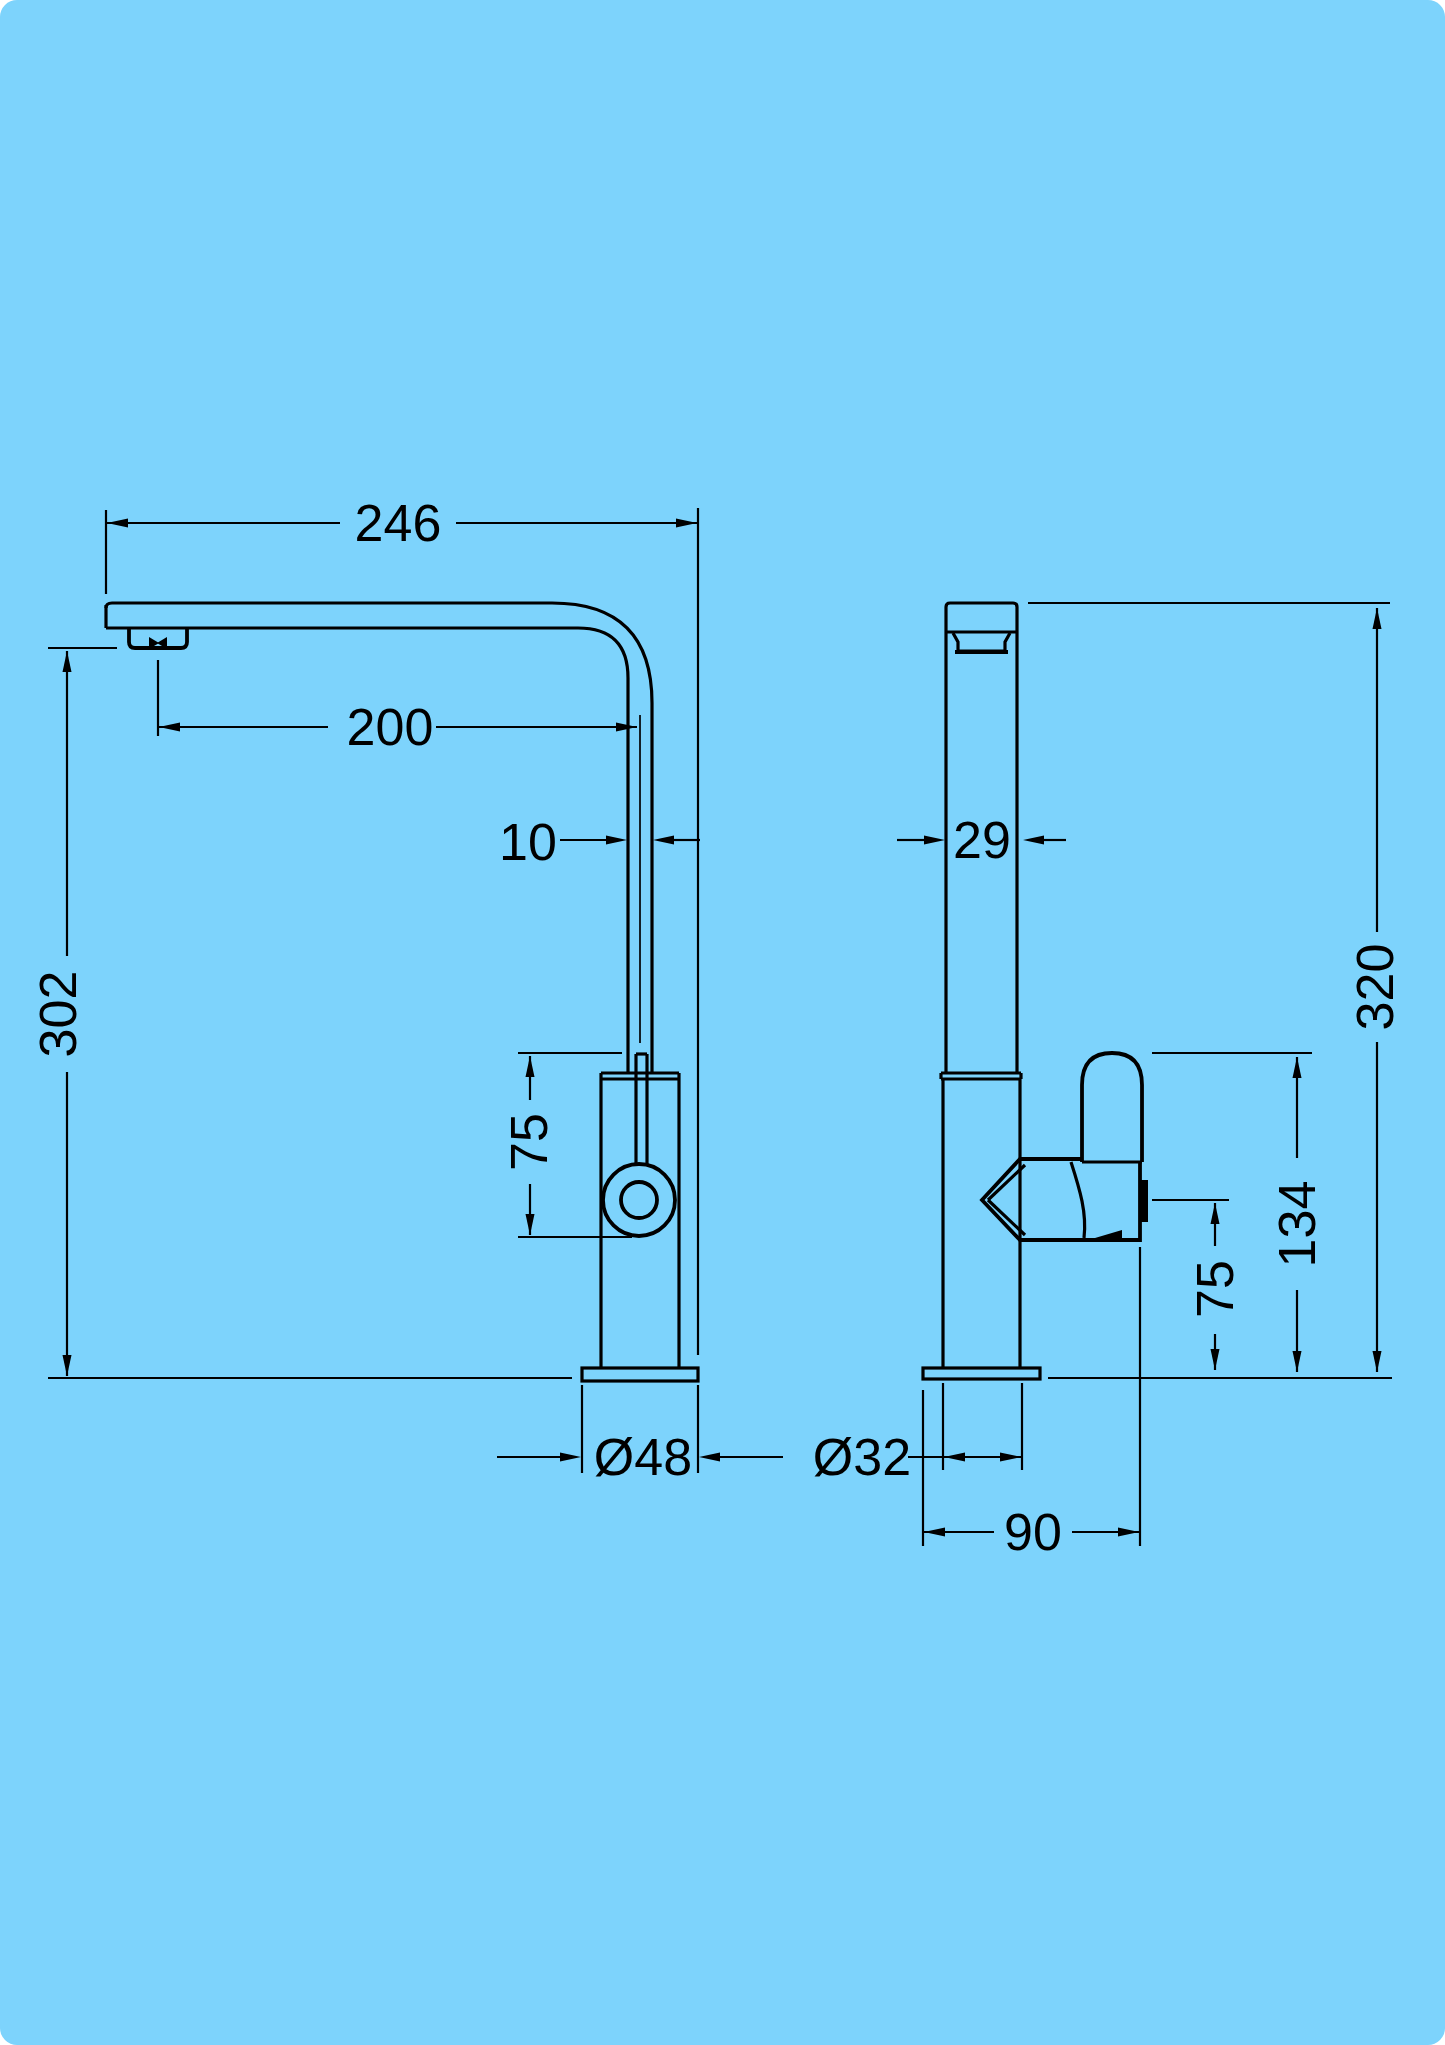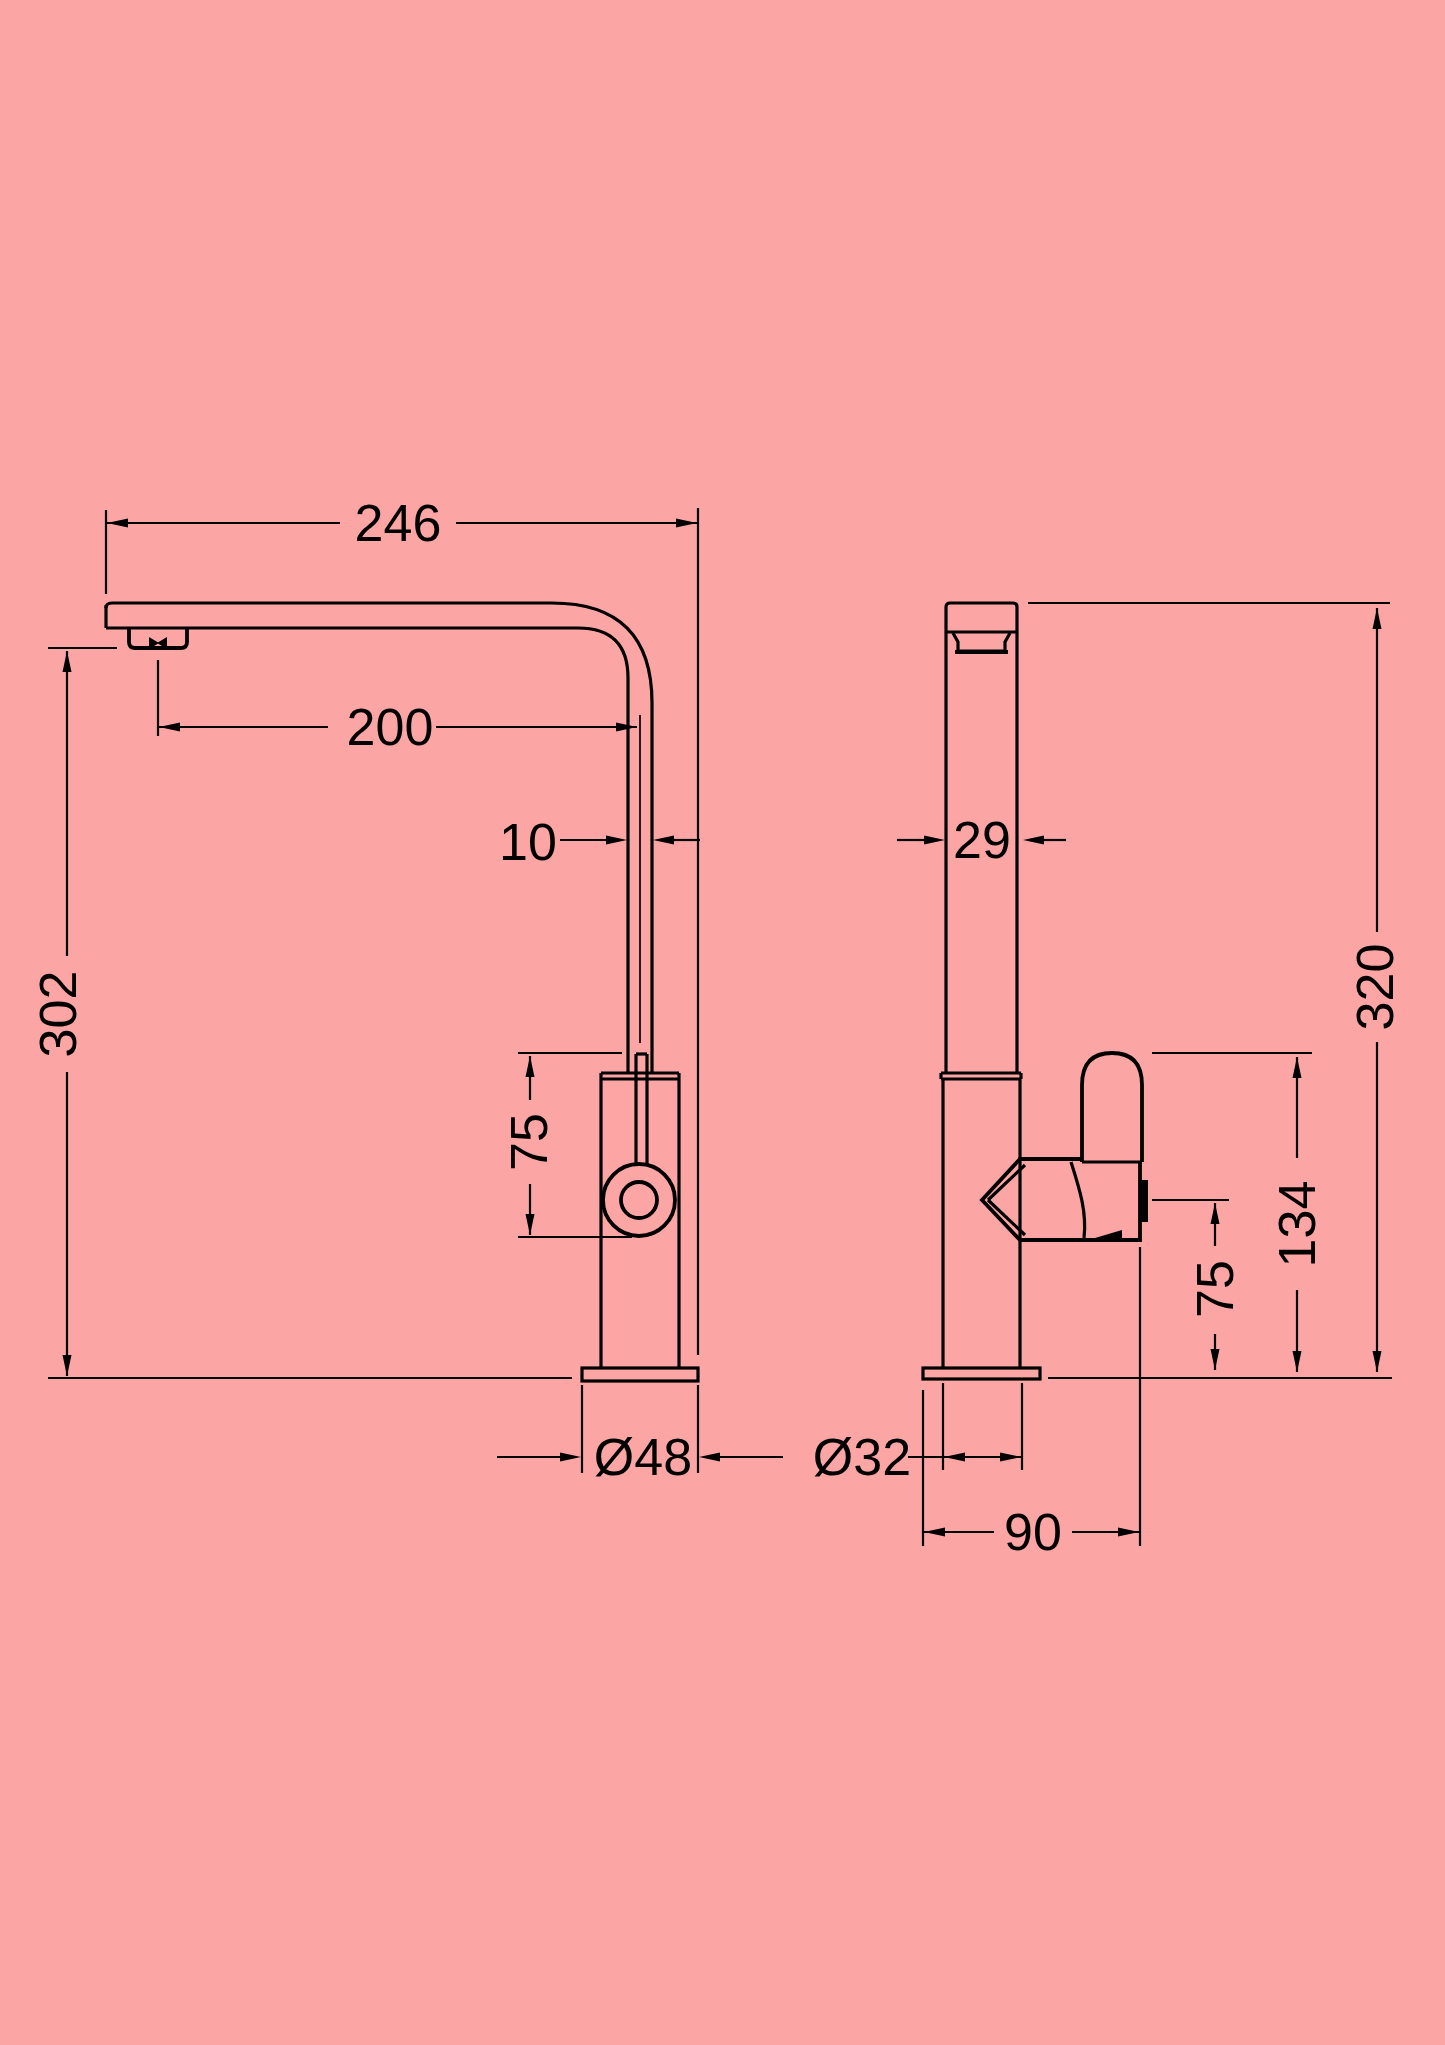--- a/index.html
+++ b/index.html
@@ -1,16 +1,16 @@
 <!DOCTYPE html>
 <html><head>
 <meta charset="utf-8">
 <style>
   html,body{margin:0;padding:0;background:#ffffff;}
-  .sheet{position:relative;width:1445px;height:2045px;background:#fca5a5;overflow:hidden;}
+  .sheet{position:relative;width:1445px;height:2045px;background:#7dd3fc;overflow:hidden;border-radius:17px;}
   svg{display:block;}
   text{font-family:"Liberation Sans","DejaVu Sans",sans-serif;font-size:52px;fill:#000;}
   .obj{stroke:#000;stroke-width:3.2;fill:none;stroke-linecap:butt;}
   .obj-heavy{stroke:#000;stroke-width:3.8;fill:none;}
   .dim{stroke:#000;stroke-width:2.2;fill:none;}
   .thin{stroke:#000;stroke-width:1.7;fill:none;}
   .arrow{fill:#000;stroke:none;}
   .solid{fill:#000;stroke:none;}
 </style>
 </head>

